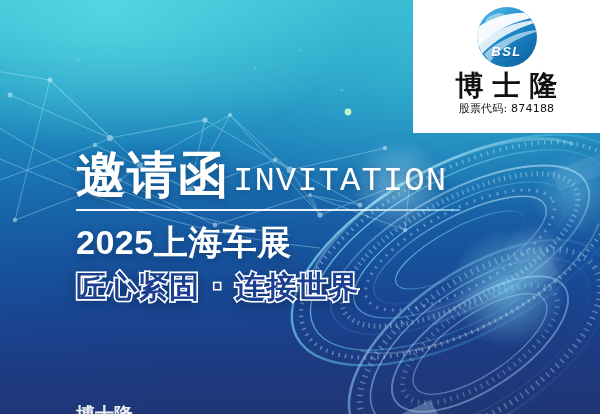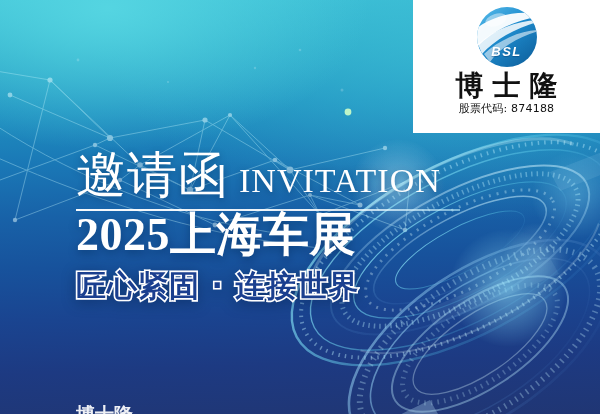--- a/index.html
+++ b/index.html
@@ -45,38 +45,38 @@
   .stock-code{
     margin-top:1px;font-size:11px;color:#111;letter-spacing:.2px;
     font-family:"DejaVu Sans","Liberation Sans",sans-serif;
   }
 
   
   .content{position:absolute;left:76px;top:150px;z-index:5;width:470px;}
 
   .line-invite{display:flex;align-items:flex-end;white-space:nowrap;}
   .cn-invite{
-    font-size:50px;font-weight:normal;color:#fff;line-height:1;letter-spacing:1px;
+    font-size:50px;font-weight:bold;color:#fff;line-height:1;letter-spacing:1px;
     font-family:"DejaVu Sans","Liberation Sans",sans-serif;
     text-shadow:0 2px 7px rgba(4,40,85,.45);
   }
   .en-invite{
-    font-size:34px;color:#fff;line-height:1;letter-spacing:1px;margin-left:10px;
-    padding-bottom:2px;font-family:Liberation Serif, serif;
+    font-size:34px;color:#fff;line-height:1;letter-spacing:1px;margin-left:4px;
+    padding-bottom:2px;font-family:Liberation Mono, monospace;
     text-shadow:0 2px 7px rgba(4,40,85,.40);
   }
   .rule{
     width:384px;height:2px;margin-top:9px;
     background:linear-gradient(90deg,rgba(255,255,255,.97) 0%,rgba(255,255,255,.92) 62%,rgba(200,245,255,.55) 100%);
   }
 
   .line-year{
-    font-size:46px;font-weight:bold;color:#fff;line-height:1.04;
+    margin-top:14px;font-size:34px;font-weight:bold;color:#fff;line-height:1.04;
     letter-spacing:.5px;white-space:nowrap;
-    font-family:Liberation Serif, serif;
+    font-family:Liberation Sans, sans-serif;
     text-shadow:0 3px 9px rgba(4,40,85,.5);
   }
 
   .line-slogan{
     margin-top:10px;font-size:30px;font-weight:bold;line-height:1.12;
     letter-spacing:1px;white-space:nowrap;
     font-family:"DejaVu Sans","Liberation Sans",sans-serif;
     color:#1a3f8f;
     -webkit-text-stroke:3.2px #ffffff;
     paint-order:stroke fill;

